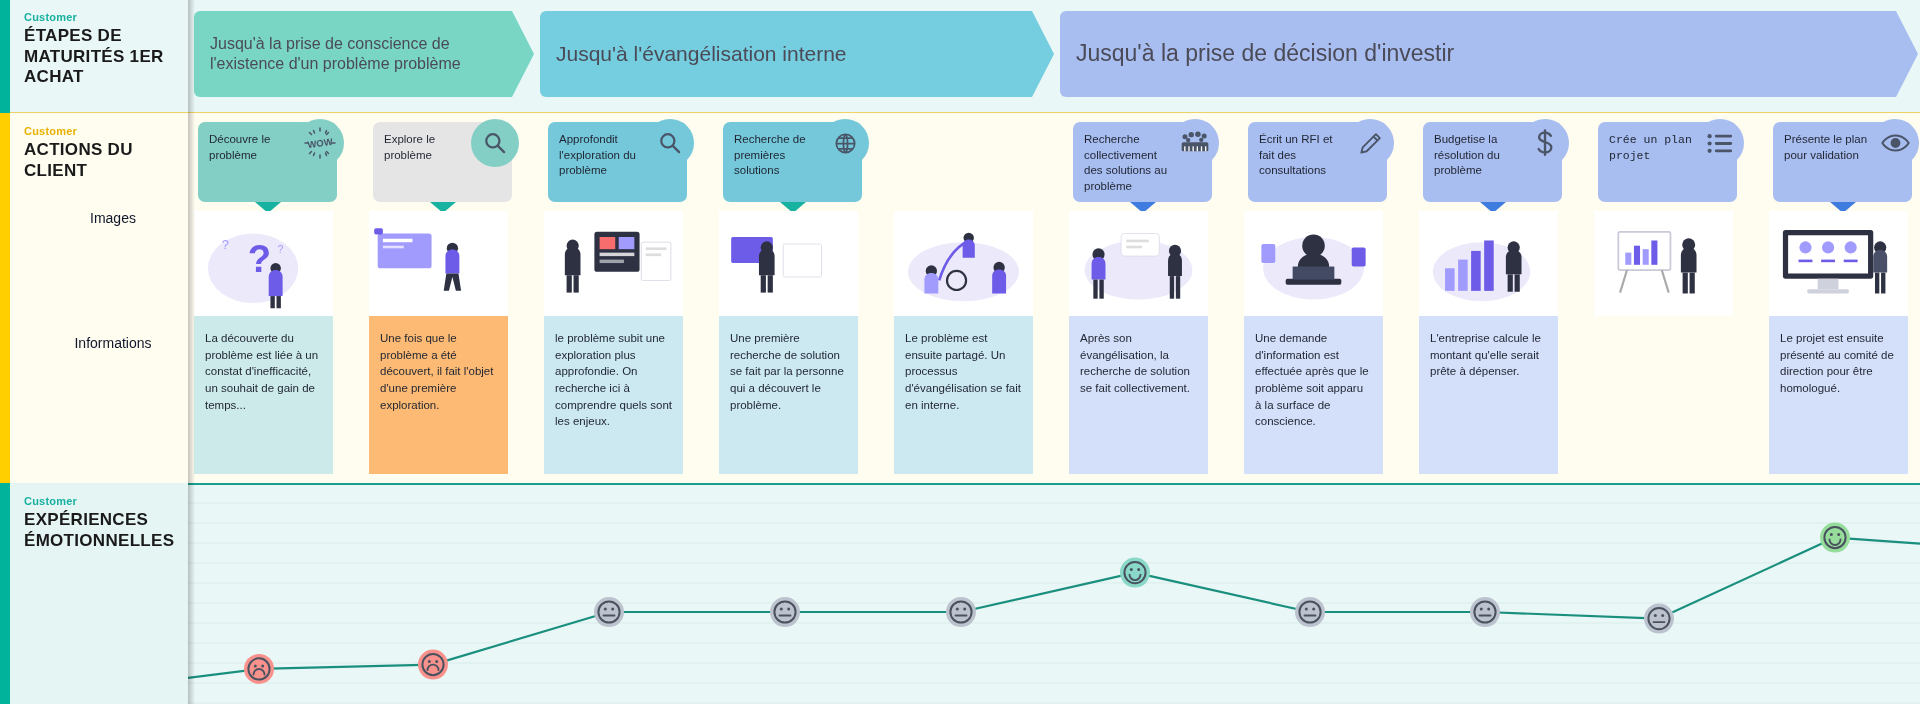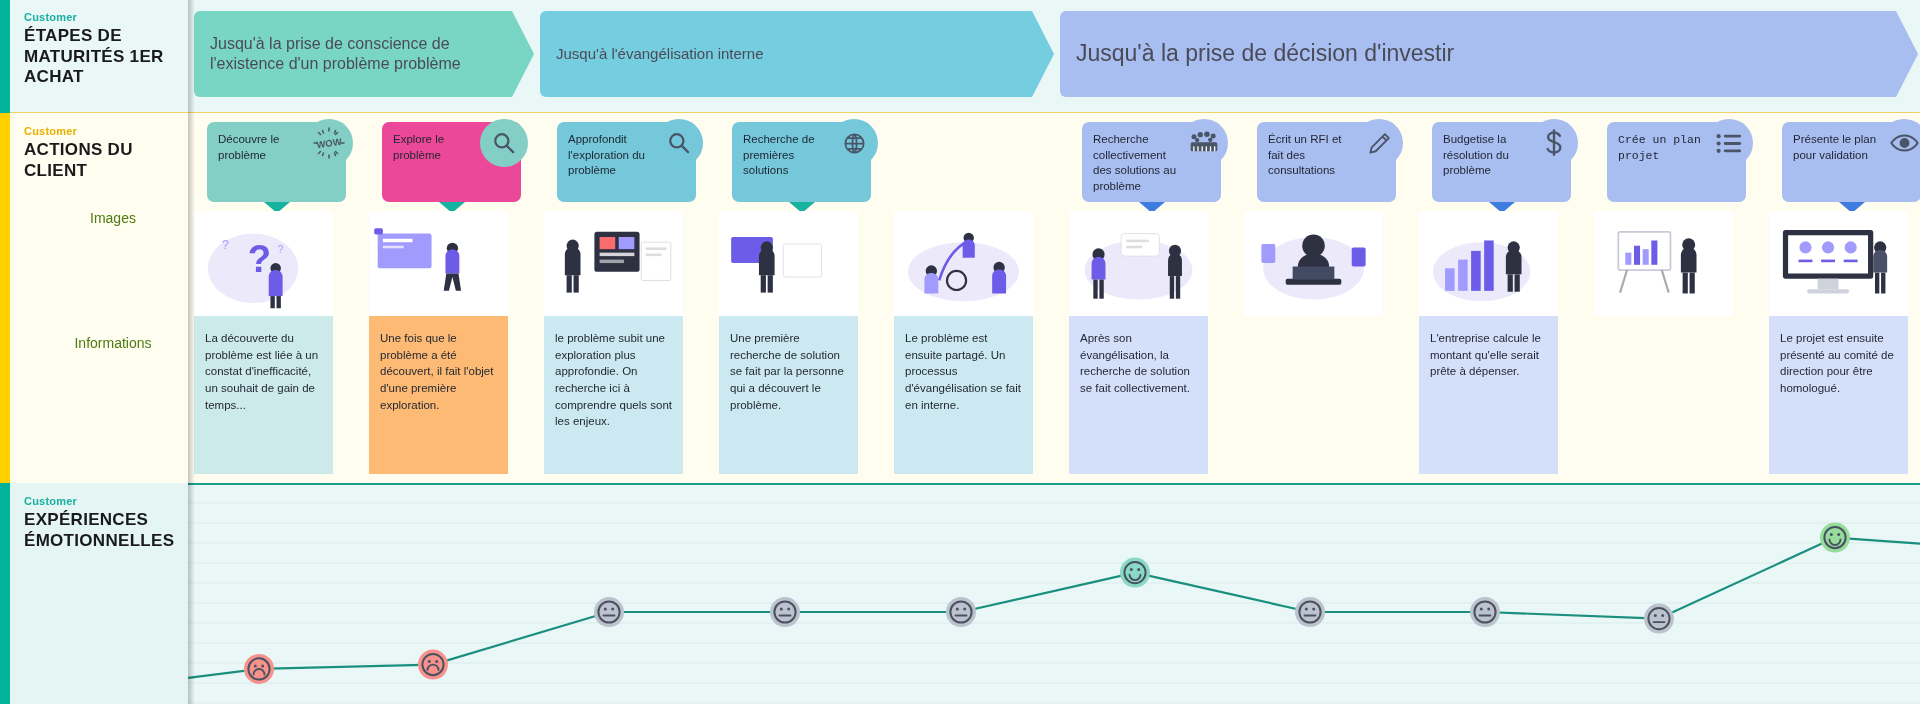--- a/index.html
+++ b/index.html
@@ -10,21 +10,21 @@
     position:relative;
   }
 
   
   #rail { position:absolute; left:0; top:0; width:188px; height:704px; }
   .rail-row { position:absolute; left:0; width:188px; display:flex; }
   .rail-accent { width:10px; flex:0 0 10px; }
   .rail-body { flex:1; position:relative; }
   .rail-kicker { font-size:11px; font-weight:bold; letter-spacing:.2px; }
   .rail-title { font-size:17px; font-weight:bold; color:#1a1a1a; line-height:1.22; letter-spacing:.3px; margin-top:3px; }
-  .rail-sub { position:absolute; width:100%; text-align:center; font-size:14px; color:#4d7c0f; }
+  .rail-sub { position:absolute; width:100%; text-align:center; font-size:14px; color:#0f172a; }
 
   #rail-row-stages { top:0; height:113px; }
   #rail-row-stages .rail-accent { background:#00b39a; }
   #rail-row-stages .rail-body  { background:#e9f7f6; padding:11px 14px; }
   #rail-row-stages .rail-kicker{ color:#18b0a0; }
 
   #rail-row-actions { top:113px; height:370px; }
   #rail-row-actions .rail-accent { background:#ffcf00; }
   #rail-row-actions .rail-body { background:#fffcf0; padding:12px 14px; }
   #rail-row-actions .rail-kicker{ color:#e8b200; }
@@ -48,21 +48,21 @@
 
   
   .phase { position:absolute; top:11px; height:86px; }
   .phase .body { position:absolute; left:0; top:0; height:86px; border-radius:6px 0 0 6px; }
   .phase .tip { position:absolute; top:0; width:28px; height:86px; }
   .phase .label { position:absolute; left:16px; top:0; right:46px; height:86px;
       display:flex; align-items:center; color:#4b4b57; line-height:1.28; }
 
   
   .col { position:absolute; top:0; height:370px; }
-  .card { position:absolute; left:13px; top:9px; width:100%; height:80px;
+  .card { position:absolute; left:4px; top:9px; width:100%; height:80px;
       border-radius:7px; }
   .card .txt { position:absolute; left:11px; top:10px; right:44px;
       font-size:11.5px; color:#1f2430; line-height:1.35; }
   .card .notch { position:absolute; right:-7px; top:-3px; width:48px; height:48px;
       border-radius:50%; display:flex; align-items:center; justify-content:center; }
   .card .notch svg { display:block; }
   .card-arrow { position:absolute; left:50%; transform:translateX(-50%);
       bottom:-11px; width:0; height:0; border-left:13px solid transparent;
       border-right:13px solid transparent; }
 
@@ -124,21 +124,21 @@
     <svg class="tip" style="left:312px" viewBox="0 0 28 86" preserveAspectRatio="none">
       <path d="M0 0h6l22 43-22 43H0z" fill="#79d6c4"></path>
         </svg>
     <div class="label" style="font-size:16px;right:46px">Jusqu'à la prise de conscience de l'existence d'un problème problème</div>
       </div>
       <div class="phase" style="left: 352px; width: 514px;">
         <div class="body" style="width:486px;background:#75cde0"></div>
     <svg class="tip" style="left:486px" viewBox="0 0 28 86" preserveAspectRatio="none">
       <path d="M0 0h6l22 43-22 43H0z" fill="#75cde0"></path>
         </svg>
-    <div class="label" style="font-size:15px;right:46px">Jusqu'à l'évangélisation interne</div>
+    <div class="label" style="font-size:21px;right:46px">Jusqu'à l'évangélisation interne</div>
       </div>
       <div class="phase" style="left: 872px; width: 858px;">
         <div class="body" style="width:830px;background:#a8bdf0"></div>
     <svg class="tip" style="left:830px" viewBox="0 0 28 86" preserveAspectRatio="none">
       <path d="M0 0h6l22 43-22 43H0z" fill="#a8bdf0"></path>
         </svg>
     <div class="label" style="font-size:23px;right:46px">Jusqu'à la prise de décision d'investir</div>
       </div>
     </div>
   <div id="cols">
@@ -168,21 +168,21 @@
         <rect x="4" y="40" width="5" height="14" fill="#2d3142"></rect>
               <rect x="11" y="40" width="5" height="14" fill="#2d3142"></rect>
             </g>
           </svg>
         </div>
     <div class="info-box" style="background:#cdeaea">
       <span>La découverte du problème est liée à un constat d'inefficacité, un souhait de gain de temps...</span>
     </div>
       </div>
       <div class="col" style="left: 181px; width: 139px; top: 113px;">
-    <div class="card" style="background:#ec4899">
+    <div class="card" style="background:#e5e5e5">
       <div class="txt">Explore le problème</div>
       <div class="notch" style="background:#83cfc6">
             <svg viewBox="0 0 30 30" width="26" height="26" fill="none" stroke="#4a5568" stroke-width="2.6" stroke-linecap="round">
         <circle cx="12.5" cy="12.5" r="7.6"></circle>
               <path d="M18.3 18.3L25.5 25.5"></path>
             </svg>
           </div>
       <div class="card-arrow" style="border-top:11px solid #17b2a0"></div>
     </div>
     <div class="img-box">
@@ -352,20 +352,23 @@
         <g transform="translate(58,18)">
               <circle cx="22" cy="14" r="13" fill="#2d3142"></circle>
         <path d="M4 38c0-9 8-15 18-15s18 6 18 15v18H4z" fill="#2d3142"></path>
             </g>
         <rect x="48" y="70" width="64" height="7" rx="2" fill="#2d3142"></rect>
         <rect x="56" y="56" width="48" height="15" fill="#434a63"></rect>
         <rect x="20" y="30" width="16" height="22" rx="2" fill="#a29bfe"></rect>
         <rect x="124" y="34" width="16" height="22" rx="2" fill="#6c5ce7"></rect>
           </svg>
         </div>
+    <div class="info-box" style="background:#d4dffa">
+      <span>Une demande d'information est effectuée après que le problème soit apparu à la surface de conscience.</span>
+    </div>
       </div>
       <div class="col" style="left: 1231px; width: 139px; top: 113px;">
     <div class="card" style="background:#a8bdf0">
       <div class="txt">Budgetise la résolution du problème</div>
       <div class="notch" style="background:#a8bdf0">
             <svg viewBox="0 0 26 32" width="24" height="29" fill="none" stroke="#4a5568" stroke-width="2.6" stroke-linecap="round">
         <path d="M19.5 7.5C18 5 15.6 4 13 4 9.4 4 6.5 5.9 6.5 9.2c0 6.8 13.5 3.6 13.5 11 0 3.5-3.2 5.6-7 5.6-3 0-5.6-1.2-7-3.8"></path>
         <path d="M13 1.5v27"></path>
             </svg>
           </div>

